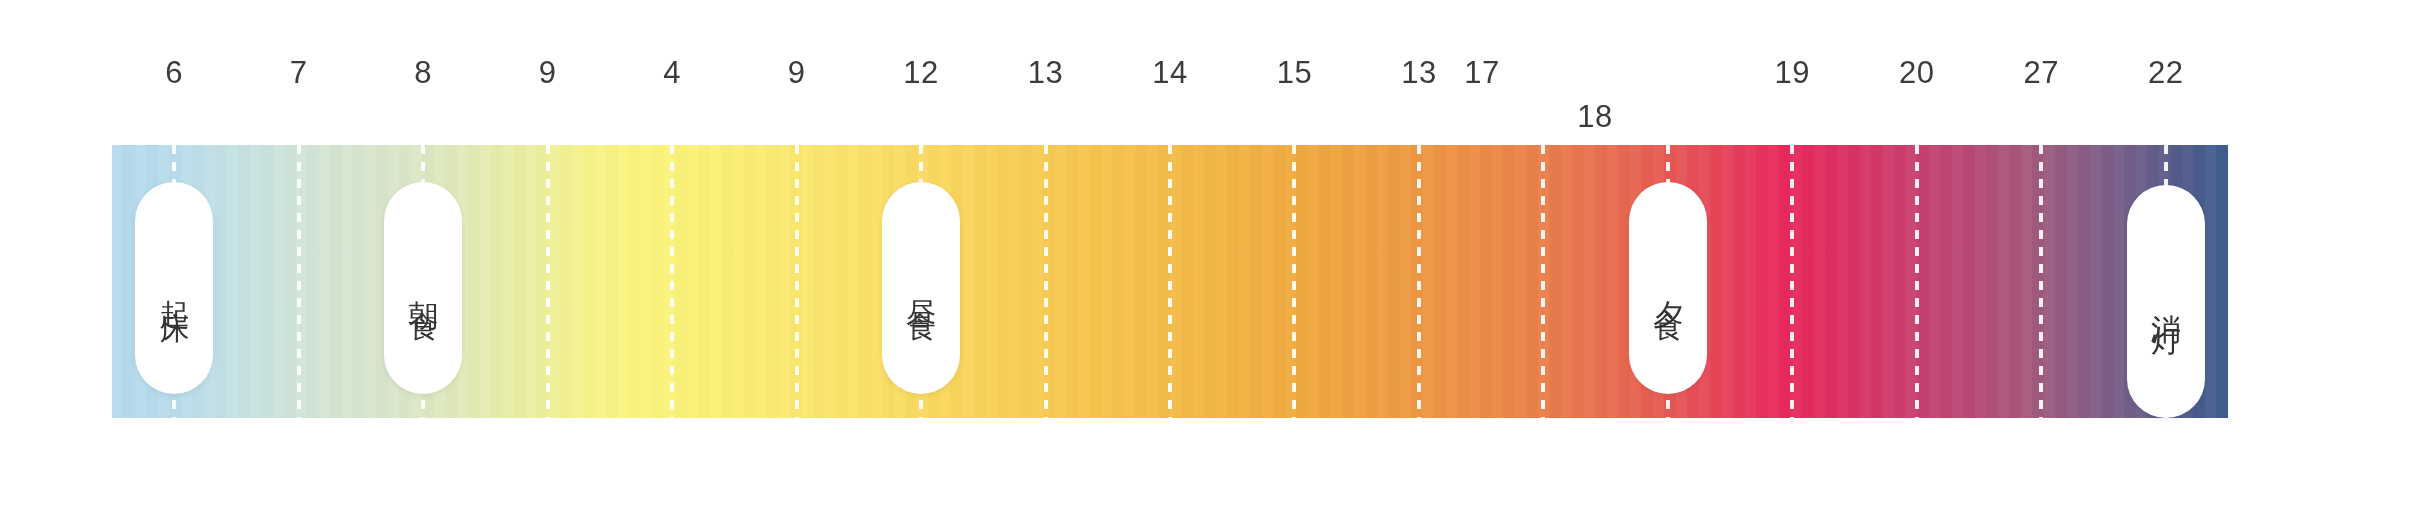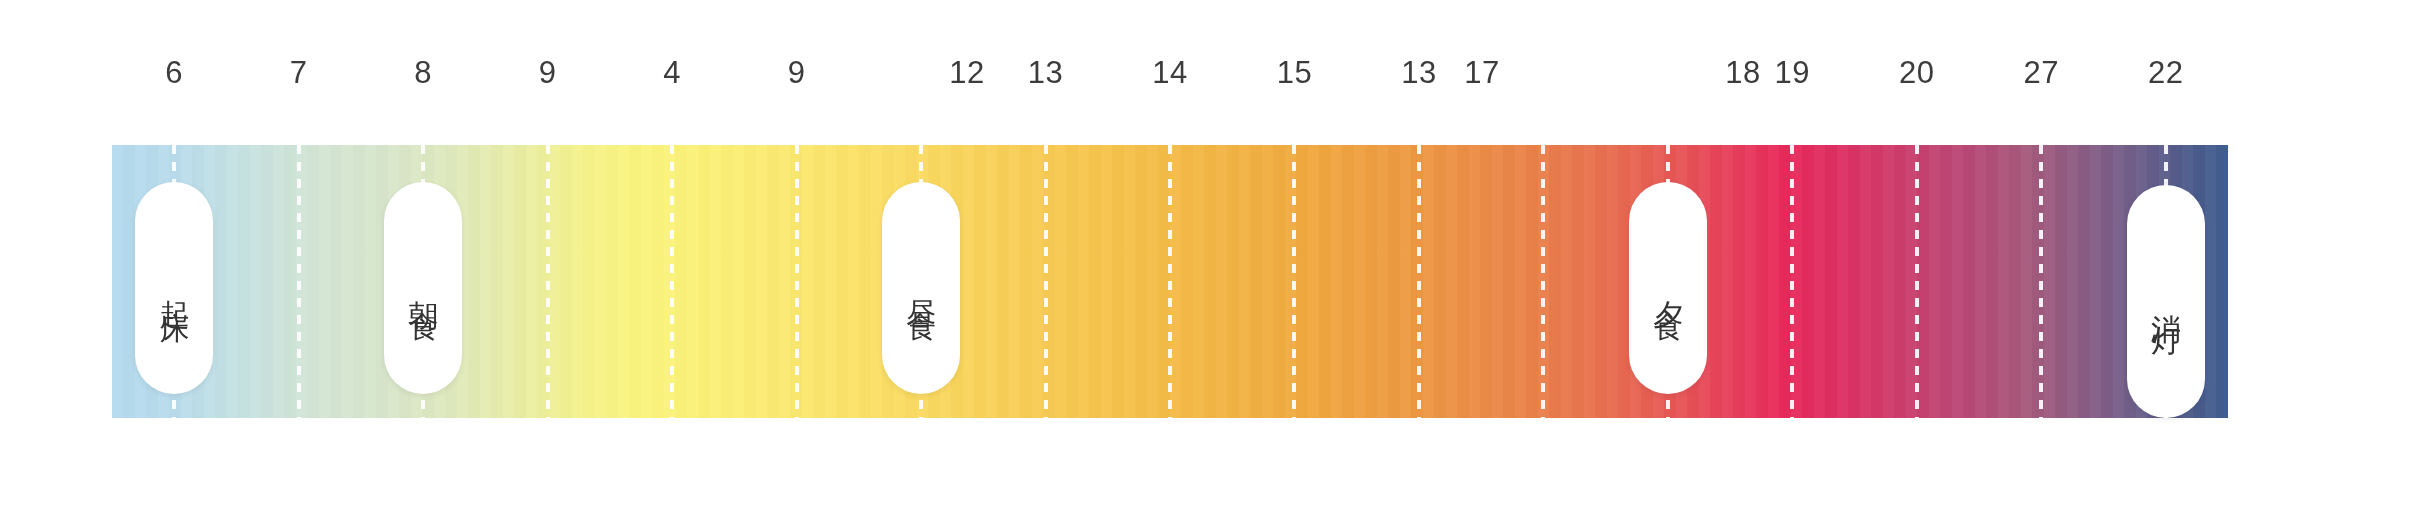--- a/index.html
+++ b/index.html
@@ -153,27 +153,27 @@
 
 <div id="schedule-root">
 
   <div class="axis-labels">
       <div class="axis-label" style="left: 174.235px;">6</div>
       <div class="axis-label" style="left: 298.706px;">7</div>
       <div class="axis-label" style="left: 423.176px;">8</div>
       <div class="axis-label" style="left: 547.647px;">9</div>
       <div class="axis-label" style="left: 672.118px;">4</div>
       <div class="axis-label" style="left: 796.588px;">9</div>
-      <div class="axis-label" style="left: 921.059px; margin-left: 46px;">12</div>
+      <div class="axis-label" style="left: 921.059px;">12</div>
       <div class="axis-label" style="left: 1045.53px;">13</div>
       <div class="axis-label" style="left: 1170px;">14</div>
       <div class="axis-label" style="left: 1294.47px;">15</div>
       <div class="axis-label" style="left: 1418.94px;">13</div>
       <div class="axis-label" style="left: 1482px; text-align: center;">17</div>
-      <div class="axis-label" style="left: 1743px;">18</div>
+      <div class="axis-label" style="left: 1595px; margin-top: 44px;">18</div>
       <div class="axis-label" style="left: 1792.35px;">19</div>
       <div class="axis-label" style="left: 1916.82px; text-align: right;">20</div>
       <div class="axis-label" style="left: 2041.29px;">27</div>
       <div class="axis-label" style="left: 2165.76px; text-align: right;">22</div>
     </div>
 
   <div class="bar-wrap">
     <div class="bar-gradient"></div>
     <div class="bar-sheen"></div>
     <div class="gridlines-layer">

